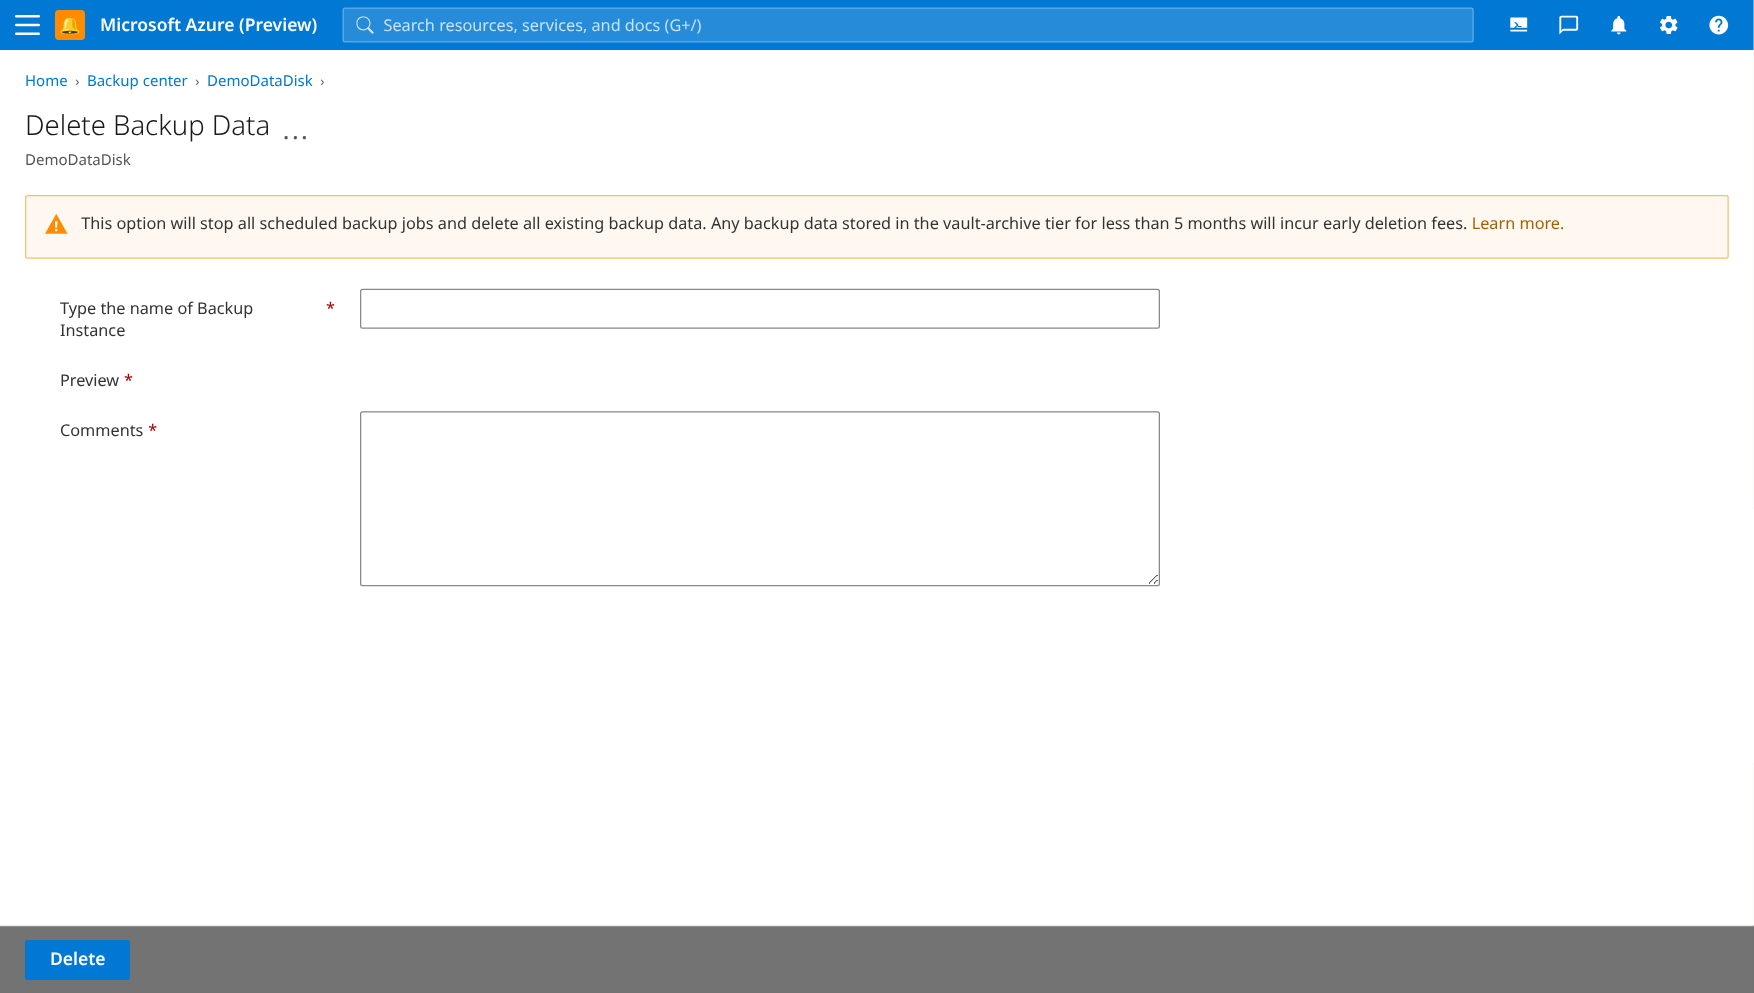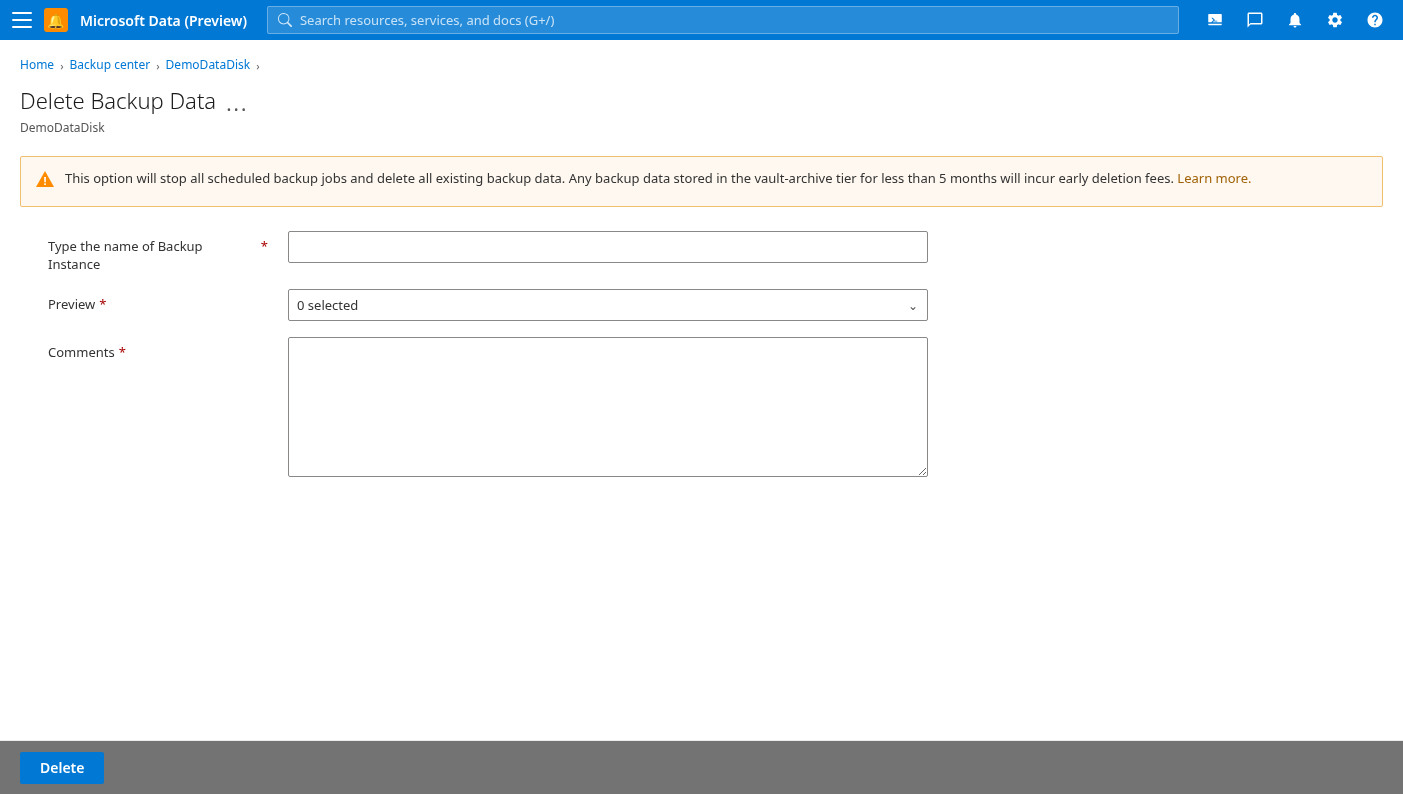--- a/index.html
+++ b/index.html
@@ -202,21 +202,21 @@
 </head>
 <body>
 
 <div class="topbar">
   <div class="topbar-hamburger">
     <span></span>
       <span></span>
       <span></span>
   </div>
   <div class="topbar-icon-orange">🔔</div>
-  <span class="topbar-title">Microsoft Data (Preview)</span>
+  <span class="topbar-title">Microsoft Azure (Preview)</span>
   <div class="topbar-search">
     <svg width="14" height="14" viewBox="0 0 16 16" fill="currentColor">
       <path d="M11.742 10.344a6.5 6.5 0 1 0-1.397 1.398h-.001c.03.04.062.078.098.115l3.85 3.85a1 1 0 0 0 1.415-1.414l-3.85-3.85a1.007 1.007 0 0 0-.115-.099zm-5.242 1.656a5.5 5.5 0 1 1 0-11 5.5 5.5 0 0 1 0 11z"></path>
     </svg>
     <span style="color:rgba(255,255,255,0.75)">Search resources, services, and docs (G+/)</span>
   </div>
   <div class="topbar-right">
     <div class="topbar-right-icon">
       <svg width="18" height="18" viewBox="0 0 24 24" fill="white">
           <path d="M20 19H4a1 1 0 0 1-1-1v-1h18v1a1 1 0 0 1-1 1zm1-4H3V5a1 1 0 0 1 1-1h16a1 1 0 0 1 1 1v10zM7 9l3 3-3 3h2l3-3-3-3H7zm4 5h4v-1h-4v1z"></path>
@@ -281,26 +281,20 @@
       <span class="required-star">*</span>
     </div>
     <input type="text" class="form-input" placeholder="" style="">
   </div>
 
   <div class="form-row">
     <div class="form-label">
       <span>Preview</span>
       <span class="required-star">*</span>
     </div>
-    <div class="form-select-wrapper">
-      <select class="form-select">
-        <option value="">0 selected</option>
-      </select>
-      <span class="select-chevron">⌄</span>
-    </div>
   </div>
 
   <div class="form-row">
     <div class="form-label">
       <span>Comments</span>
       <span class="required-star">*</span>
     </div>
     <textarea class="form-textarea" style=""></textarea>
   </div>
 

